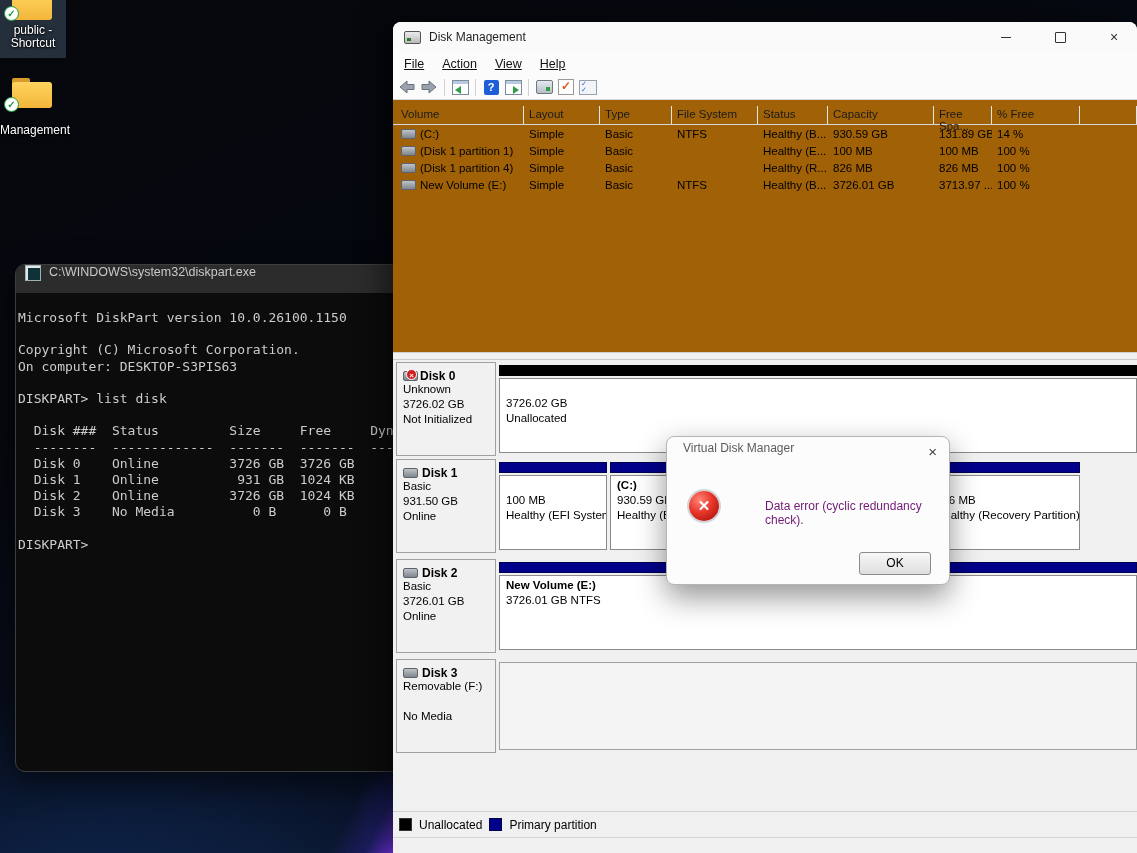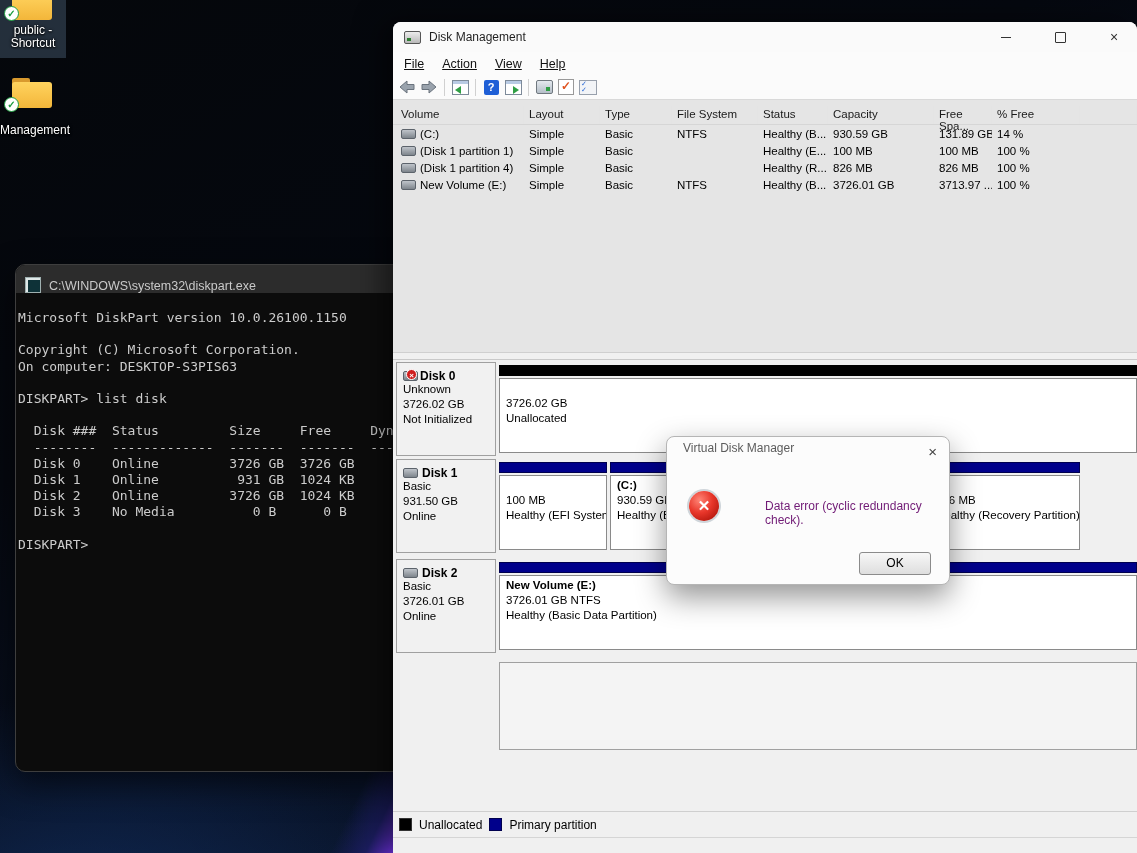--- a/index.html
+++ b/index.html
@@ -19,21 +19,21 @@
   .folder{position:absolute;}
   .ftab{position:absolute;left:0;top:0;width:18px;height:9px;background:#d99a2e;border-radius:2px 2px 0 0;}
   .fbody{position:absolute;left:0;top:4px;width:40px;height:26px;border-radius:3px;
     background:linear-gradient(#ffd35e,#f3b63a);}
   .badge{position:absolute;width:13px;height:13px;background:#fff;border:1.5px solid #1d9c3f;border-radius:50%;
     color:#1d9c3f;font-size:10px;line-height:13px;font-weight:bold;text-align:center;text-shadow:none;}
   .dlabel{position:absolute;left:0;width:66px;}
   
   #console{position:absolute;left:15px;top:264px;width:700px;height:506px;background:#0c0c0c;
     border:1px solid #3e3e3e;border-radius:10px;box-shadow:0 12px 32px rgba(0,0,0,.55);z-index:10;}
-  #console .ctitle{height:28px;background:#2c2c2c;border-radius:9px 9px 0 0;display:flex;align-items:flex-end;
+  #console .ctitle{height:28px;background:#2c2c2c;border-radius:9px 9px 0 0;display:flex;align-items:flex-start;
     padding-left:9px;gap:8px;}
   .cicon{width:14px;height:14px;background:#0e3238;border:1px solid #9fb0b0;box-shadow:inset 2px 2px 0 #dfe8e8;}
   .ctext{color:#c9c9c9;font-size:12.5px;}
   #console pre{margin:0;padding:17px 0 0 2px;font-family:"DejaVu Sans Mono",monospace;
     font-size:13px;line-height:16.2px;color:#cccccc;white-space:pre;}
   
   #dm{position:absolute;left:393px;top:22px;width:744px;height:831px;background:#fff;
     border-radius:8px 8px 0 0;box-shadow:-10px 0 28px rgba(0,0,0,.5);z-index:20;font-size:11.5px;color:#000;}
   .dmtitle{height:30px;display:flex;align-items:center;padding-left:11px;gap:8px;background:#fafafa;
     border-radius:8px 8px 0 0;}
@@ -60,21 +60,21 @@
     text-align:center;border-radius:2px;}
   .tmon{width:15px;height:12px;border:1px solid #70787f;border-radius:2px;
     background:linear-gradient(#e4e9ee,#b5bfc8);position:relative;}
   .tmon::after{content:"";position:absolute;right:2px;bottom:2px;width:4px;height:4px;background:#2f9e44;}
   .tcheck{width:14px;height:14px;background:#fff;border:1px solid #999;color:#df5320;font-size:12px;
     font-weight:bold;line-height:13px;text-align:center;}
   .tlist{width:15px;height:13px;background:#f2f4f7;border:1px solid #98a0ac;color:#2a6ad6;font-size:7px;
     line-height:6px;text-align:left;padding-left:1px;}
   .arrowsvg{display:block;}
   
-  .listview{position:absolute;left:0;top:78px;width:744px;height:252px;background:#e5e5e5;padding-top:6px;box-sizing:border-box;}
+  .listview{position:absolute;left:0;top:78px;width:744px;height:252px;background:#a16207;padding-top:6px;box-sizing:border-box;}
   .lvhead{display:flex;height:18px;border-bottom:1px solid #d6d6d6;padding-left:3px;color:#1a1a1a;}
   .lvhead .c{border-right:1px solid #e4e4e4;padding:2px 0 0 5px;box-sizing:border-box;}
   .lvrow{display:flex;height:17px;padding-left:3px;align-items:center;}
   .lvrow .c{padding-left:5px;box-sizing:border-box;white-space:nowrap;overflow:hidden;}
   .cw0{width:128px;}.cw1{width:76px;}.cw2{width:72px;}.cw3{width:86px;}.cw4{width:70px;}
   .cw5{width:106px;}.cw6{width:58px;}.cw7{width:88px;}.cw8{flex:1;}
   .vol{display:flex;align-items:center;gap:4px;}
   .drv{display:inline-block;width:13px;height:8px;border:1px solid #5c636b;border-radius:2px;
     background:linear-gradient(#bfc4ca,#7e858c);flex:none;}
   
@@ -365,27 +365,35 @@
           <div class="dpl">Basic</div>
           <div class="dpl">3726.01 GB</div>
           <div class="dpl">Online</div>
         </div>
         <div class="gcell">
           <div class="region" style="left:0;width:638px;">
             <div class="band navy"></div>
             <div class="rbody">
               <div class="rl name">New Volume  (E:)</div>
               <div class="rl">3726.01 GB NTFS</div>
-              <div class="rl">Healthy (Basic Data Partition)</div>
             </div>
           </div>
         </div>
       </div>
 
       <div class="drow" style="top:299px;">
+        <div class="dpanel">
+          <div class="dpname">
+              <span class="drv"></span>
+            <span>Disk 3</span>
+            </div>
+          <div class="dpl">Removable (F:)</div>
+          <div class="dpl"></div>
+          <div class="dpl">No Media</div>
+        </div>
         <div class="gcell">
           <div class="emptybox"></div>
         </div>
       </div>
     </div>
 
     <div class="legend">
       <span class="lsq" style="background:#000;"></span>
       <span>Unallocated</span>
       <span class="lsq" style="background:#00008b;border-color:#00004f;"></span>

